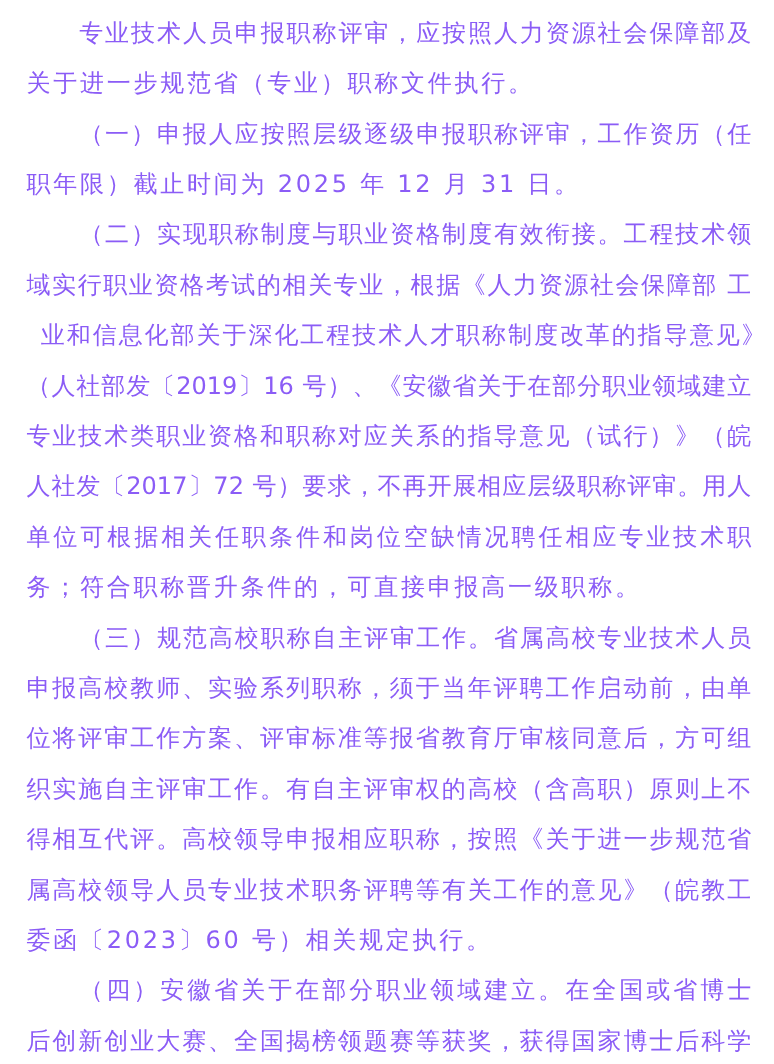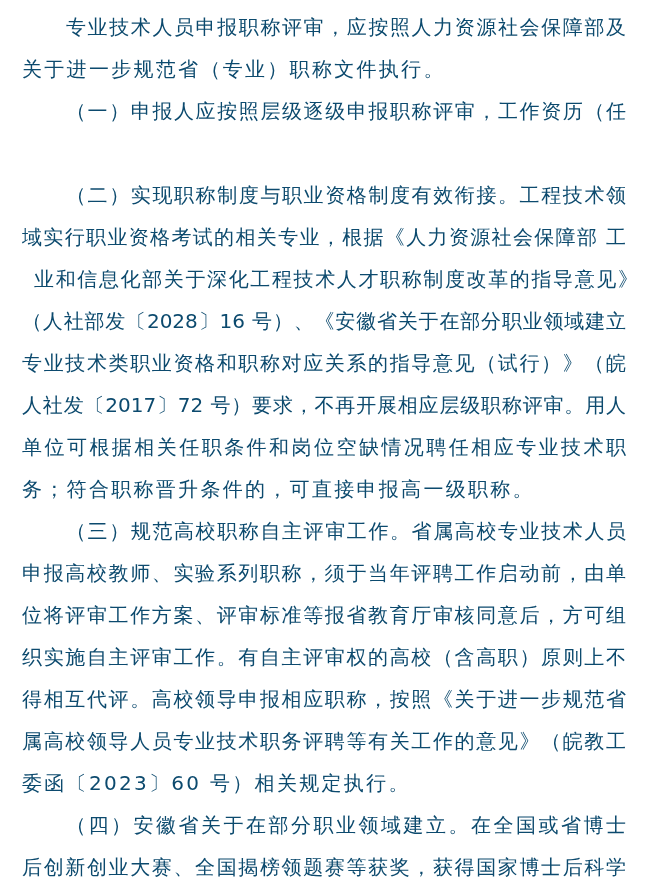--- a/index.html
+++ b/index.html
@@ -22,21 +22,21 @@
     background: #ffffff;
   }
   .line {
     position: absolute;
     left: 22px;
     width: 604px;
     height: 42px;
     line-height: 42px;
     font-family: "DejaVu Sans", sans-serif;
     font-size: 20px;
-    color: #0c4a6e;
+    color: #8b5cf6;
     white-space: nowrap;
     text-align: justify;
     text-align-last: justify;
     letter-spacing: 0;
   }
   .line.indent {
     left: 66px;
     width: 560px;
   }
   .line.last {
@@ -46,25 +46,26 @@
 </style>
 </head>
 <body>
 
 <div class="page">
 
   <div class="line indent" style="top:6px;">专业技术人员申报职称评审，应按照人力资源社会保障部及</div>
   <div class="line last" style="top:48px;">关于进一步规范省（专业）职称文件执行。</div>
 
   <div class="line indent" style="top:90px;">（一）申报人应按照层级逐级申报职称评审，工作资历（任</div>
+  <div class="line last" style="top:132px;">职年限）截止时间为 2025 年 12 月 31 日。</div>
 
   <div class="line indent" style="top:174px;">（二）实现职称制度与职业资格制度有效衔接。工程技术领</div>
   <div class="line" style="top:216px;">域实行职业资格考试的相关专业，根据《人力资源社会保障部 工</div>
   <div class="line" style="top:258px;margin-left:12px;">业和信息化部关于深化工程技术人才职称制度改革的指导意见》</div>
-  <div class="line" style="top:300px;">（人社部发〔2028〕16 号）、《安徽省关于在部分职业领域建立</div>
+  <div class="line" style="top:300px;">（人社部发〔2019〕16 号）、《安徽省关于在部分职业领域建立</div>
   <div class="line" style="top:342px;">专业技术类职业资格和职称对应关系的指导意见（试行）》（皖</div>
   <div class="line" style="top:384px;">人社发〔2017〕72 号）要求，不再开展相应层级职称评审。用人</div>
   <div class="line last" style="top:468px;">务；符合职称晋升条件的，可直接申报高一级职称。</div>
   <div class="line" style="top:426px;">单位可根据相关任职条件和岗位空缺情况聘任相应专业技术职</div>
 
   <div class="line indent" style="top:510px;">（三）规范高校职称自主评审工作。省属高校专业技术人员</div>
   <div class="line" style="top:552px;">申报高校教师、实验系列职称，须于当年评聘工作启动前，由单</div>
   <div class="line" style="top:594px;">位将评审工作方案、评审标准等报省教育厅审核同意后，方可组</div>
   <div class="line" style="top:636px;">织实施自主评审工作。有自主评审权的高校（含高职）原则上不</div>
   <div class="line" style="top:678px;">得相互代评。高校领导申报相应职称，按照《关于进一步规范省</div>

